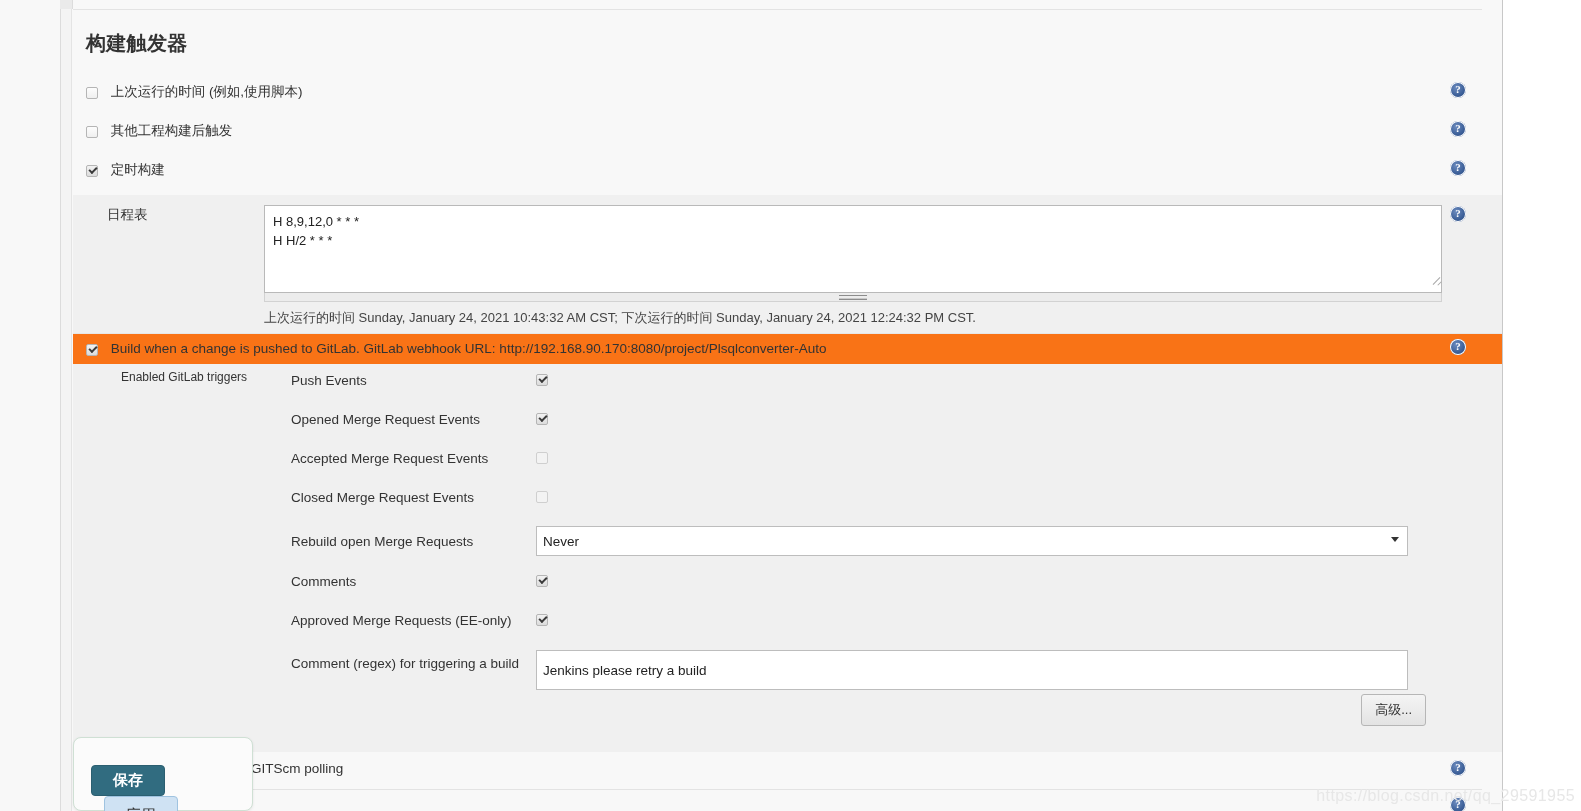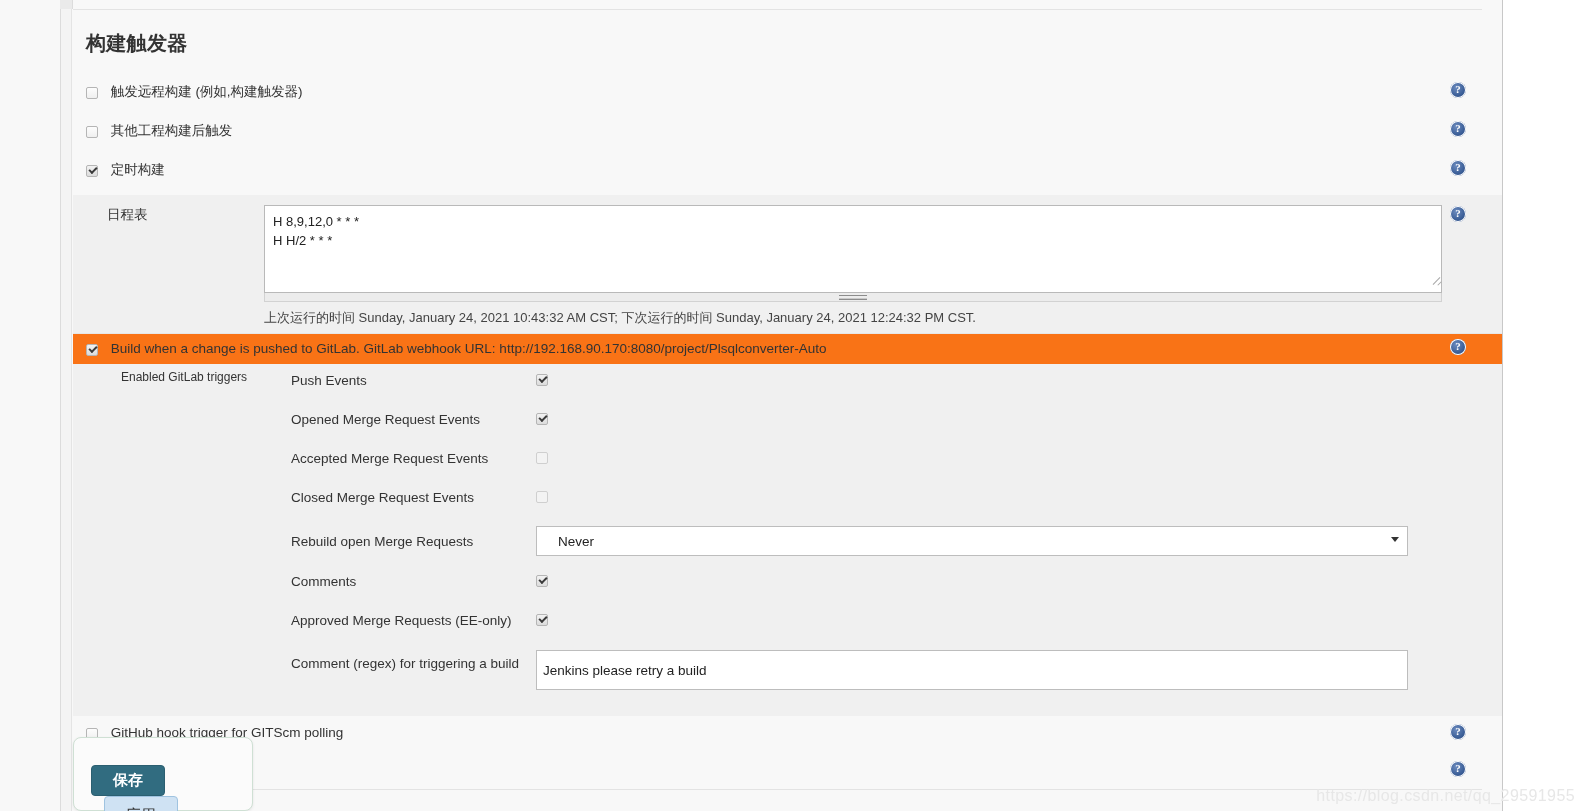--- a/index.html
+++ b/index.html
@@ -257,21 +257,21 @@
 
   select.rebuild {
     width: 872px;
     height: 30px;
     box-sizing: border-box;
     border: 1px solid #bdbdbd;
     background: #ffffff;
     font-family: "Liberation Sans", "DejaVu Sans", sans-serif;
     font-size: 13.5px;
     color: #222;
-    padding: 0 21px;
+    padding: 0 6px;
     -webkit-appearance: none;
     appearance: none;
     outline: none;
     cursor: pointer;
   }
   .select-wrap { position: relative; display: inline-block; }
   .select-arrow {
     position: absolute;
     right: 9px; top: 11px;
     width: 0; height: 0;
@@ -382,21 +382,21 @@
   <div class="top-rule"></div>
 
   <div class="content">
 
     <div class="section-title">构建触发器</div>
 
     <div style="height:20px"></div>
 
     <div class="opt-row" style="margin-top:2px;">
       <span class="cb"></span>
-      <span class="opt-label">触发远程构建 (例如,构建触发器)</span>
+      <span class="opt-label">上次运行的时间 (例如,使用脚本)</span>
       <span class="help" style="left:1377px; top:3px;"></span>
     </div>
 
     <div class="opt-row" style="margin-top:9px;">
       <span class="cb"></span>
       <span class="opt-label">其他工程构建后触发</span>
       <span class="help" style="left:1377px; top:3px;"></span>
     </div>
 
     <div class="opt-row" style="margin-top:9px;">
@@ -479,20 +479,23 @@
           <div class="gl-row tall">
             <span class="name" style="top:11px;">Comment (regex) for triggering a build</span>
             <span class="ctl" style="top:5px;">
               <input class="regex" type="text" spellcheck="false" value="Jenkins please retry a build" style="">
               
             </span>
           </div>
 
         </div>
 
+        <div class="adv-wrap">
+          <button class="adv">高级...</button>
+        </div>
       </div>
     </div>
 
     <div class="bottom-opts">
 
       <div class="opt-row" style="padding-top:9px;">
         <span class="cb"></span>
         <span class="opt-label">GitHub hook trigger for GITScm polling</span>
         <span class="help" style="left:1377px; top:8px;"></span>
       </div>

